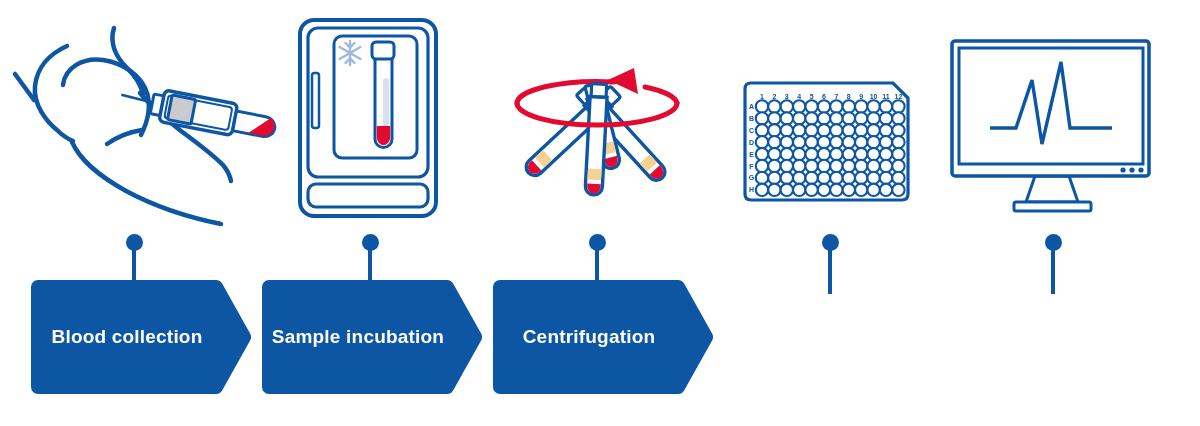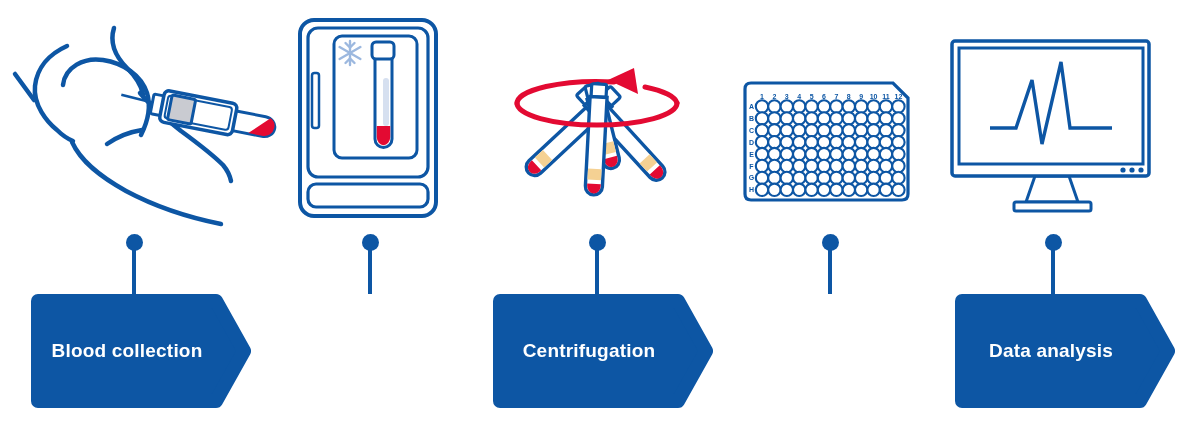--- a/index.html
+++ b/index.html
@@ -21,21 +21,21 @@
   .blue-line{stroke:var(--c-blue);fill:none;stroke-linecap:round;}
   .blue-shape{stroke:var(--c-blue);fill:#fff;}
   .dot{
     position:absolute;width:17px;height:17px;border-radius:50%;
     background:var(--c-blue);top:234px;
   }
   .stick{
     position:absolute;width:4px;top:243px;height:51px;
     background:var(--c-blue);
   }
-  .banner{position:absolute;top:294px;width:220px;height:98px;padding-left:12px;}
+  .banner{position:absolute;top:280px;width:220px;height:98px;padding-left:12px;}
   .banner svg{position:absolute;left:0;top:0;}
   .banner .arrow{fill:var(--c-blue);stroke:var(--c-blue);stroke-width:14;stroke-linejoin:round;stroke-linecap:round;}
   .banner .label{
     position:absolute;left:0;top:0;width:192px;height:114px;
     display:flex;align-items:center;justify-content:center;
     color:#fff;font-size:19px;font-weight:bold;letter-spacing:.2px;
     text-align:center;
   }
   .plate-label{font:bold 7px "Liberation Sans",sans-serif;fill:var(--c-blue);}
   .well{stroke:var(--c-blue);stroke-width:2.1;fill:#fff;}
@@ -270,26 +270,26 @@
   <div class="dot" style="left:821.5px"></div>
   <div class="stick" style="left:1051px"></div>
   <div class="dot" style="left:1044.5px"></div>
 
   <div class="banner" style="left:31px">
     <svg width="220" height="114">
         <polygon class="arrow" points="7,7 185,7 213,57 185,107 7,107"></polygon>
       </svg>
     <span class="label">Blood collection</span>
   </div>
+  <div class="banner" style="left:262px">
+    <svg width="220" height="114">
+        <polygon class="arrow" points="7,7 185,7 213,57 185,107 7,107"></polygon>
+      </svg>
+    <span class="label">Sample incubation</span>
+  </div>
   <div class="banner" style="left:493px">
     <svg width="220" height="114">
         <polygon class="arrow" points="7,7 185,7 213,57 185,107 7,107"></polygon>
       </svg>
     <span class="label">Centrifugation</span>
   </div>
-  <div class="banner" style="left:955px">
-    <svg width="220" height="114">
-        <polygon class="arrow" points="7,7 185,7 213,57 185,107 7,107"></polygon>
-      </svg>
-    <span class="label">Data analysis</span>
-  </div>
 
 </div>
 
 </body></html>

